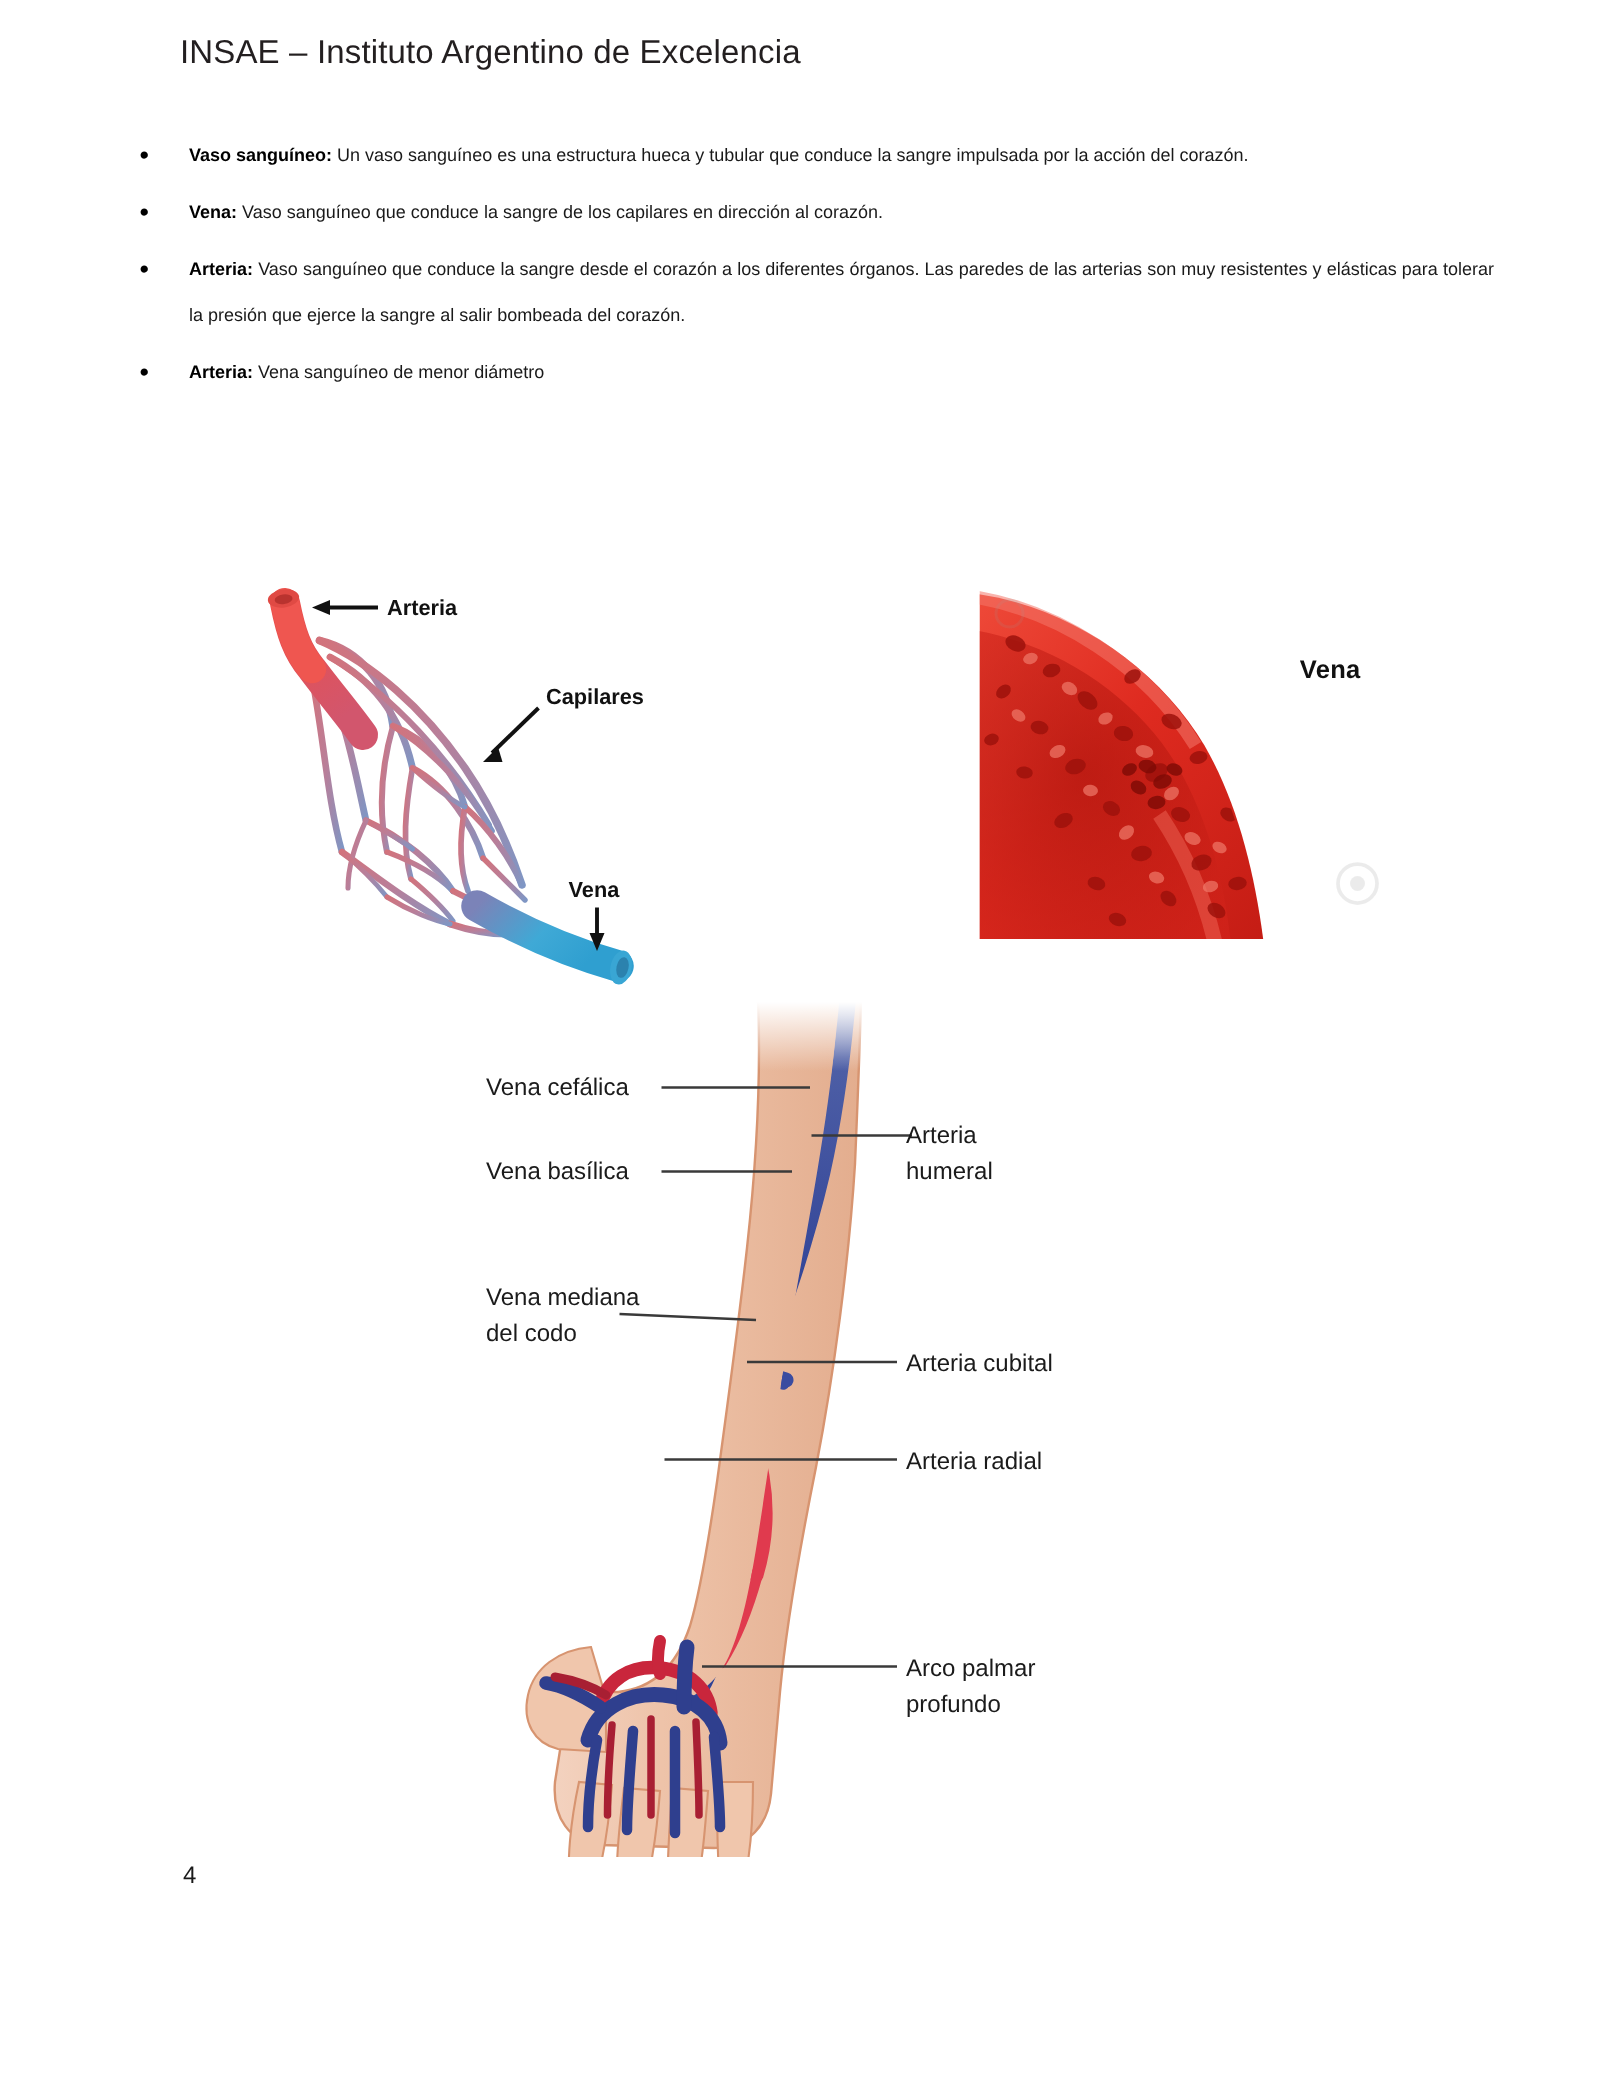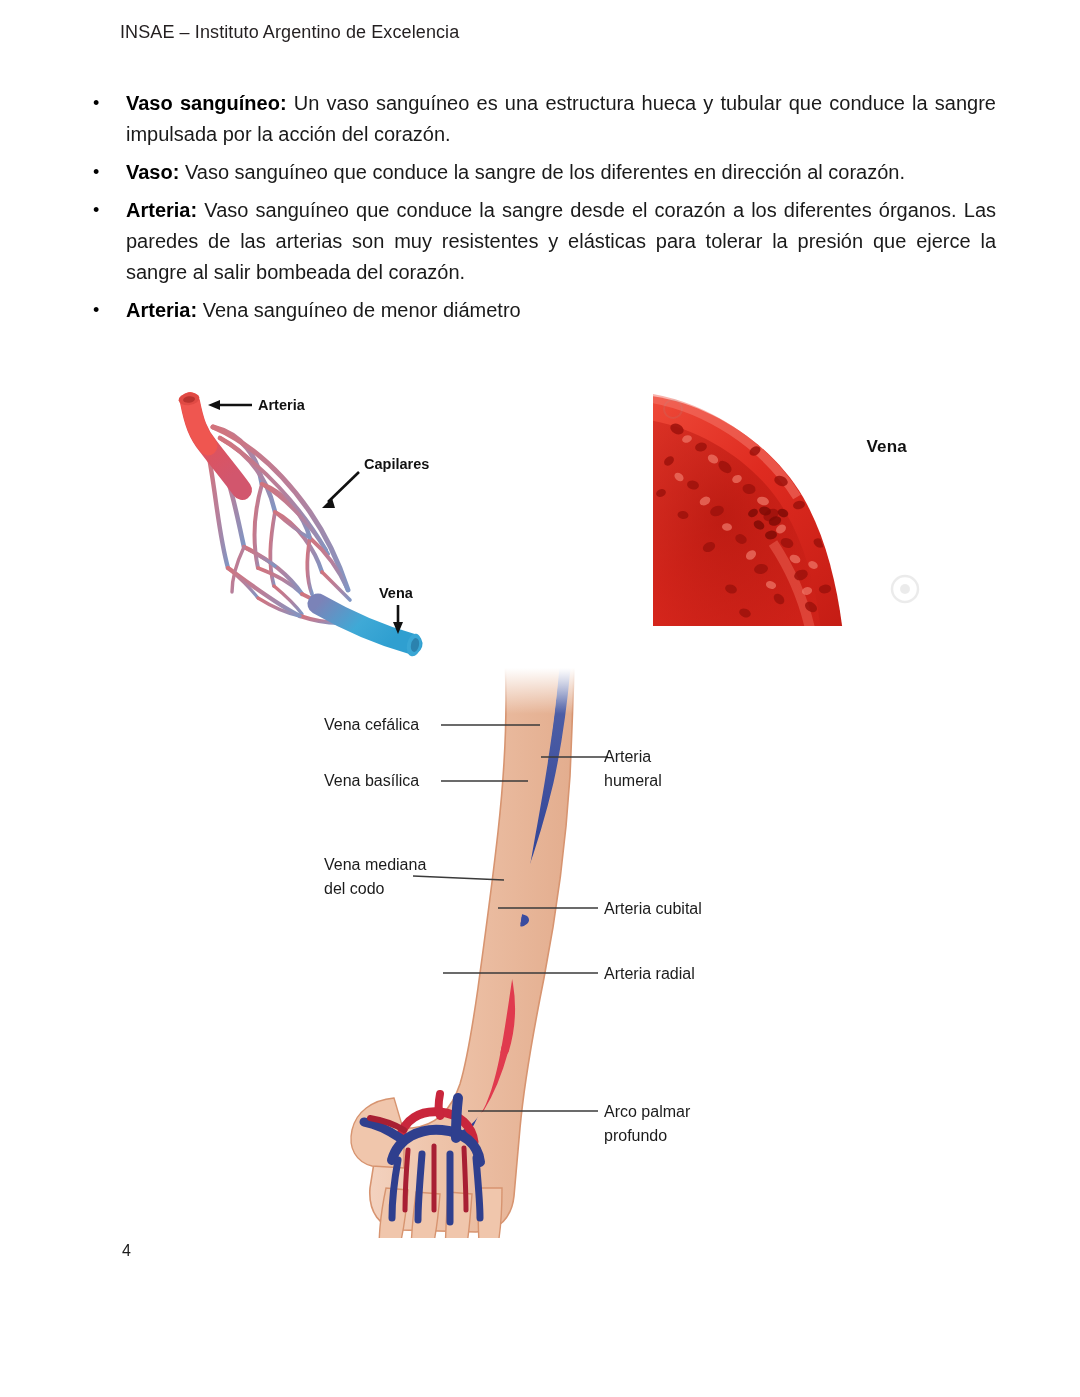--- a/index.html
+++ b/index.html
@@ -17,21 +17,21 @@
     height: 1397px;
     background: #ffffff;
     overflow: hidden;
   }
 
   
   .doc-header {
     position: absolute;
     left: 120px;
     top: 22px;
-    font-size: 18px;
+    font-size: 22px;
     color: #231f20;
     letter-spacing: 0.1px;
     white-space: nowrap;
   }
 
   
   .content {
     position: absolute;
     left: 88px;
     top: 88px;
@@ -44,21 +44,21 @@
   }
   .bullet-dot {
     position: absolute;
     left: 5px;
     top: 0px;
     font-size: 18px;
     line-height: 31px;
     color: #000;
   }
   .bullet-text {
-    font-size: 20px;
+    font-size: 12px;
     line-height: 31px;
     text-align: justify;
     color: #1a1a1a;
   }
   .bullet-text.nojust { text-align: left; }
   .bullet-text b {
     font-weight: bold;
     color: #000;
   }
 
@@ -123,21 +123,21 @@
 
   <div class="content">
 
     <div class="bullet-row">
       <span class="bullet-dot">•</span>
       <div class="bullet-text"><b>Vaso sanguíneo:</b><span> Un vaso sanguíneo es una estructura hueca y tubular que conduce la sangre impulsada por la acción del corazón.</span></div>
     </div>
 
     <div class="bullet-row">
       <span class="bullet-dot">•</span>
-      <div class="bullet-text nojust"><b>Vaso:</b><span> Vaso sanguíneo que conduce la sangre de los diferentes en dirección al corazón.</span></div>
+      <div class="bullet-text nojust"><b>Vena:</b><span> Vaso sanguíneo que conduce la sangre de los capilares en dirección al corazón.</span></div>
     </div>
 
     <div class="bullet-row">
       <span class="bullet-dot">•</span>
       <div class="bullet-text"><b>Arteria:</b><span> Vaso sanguíneo que conduce la sangre desde el corazón a los diferentes órganos. Las paredes de las arterias son muy resistentes y elásticas para tolerar la presión que ejerce la sangre al salir bombeada del corazón.</span></div>
     </div>
 
     <div class="bullet-row">
       <span class="bullet-dot">•</span>
       <div class="bullet-text nojust"><b>Arteria:</b><span> Vena sanguíneo de menor diámetro</span></div>

